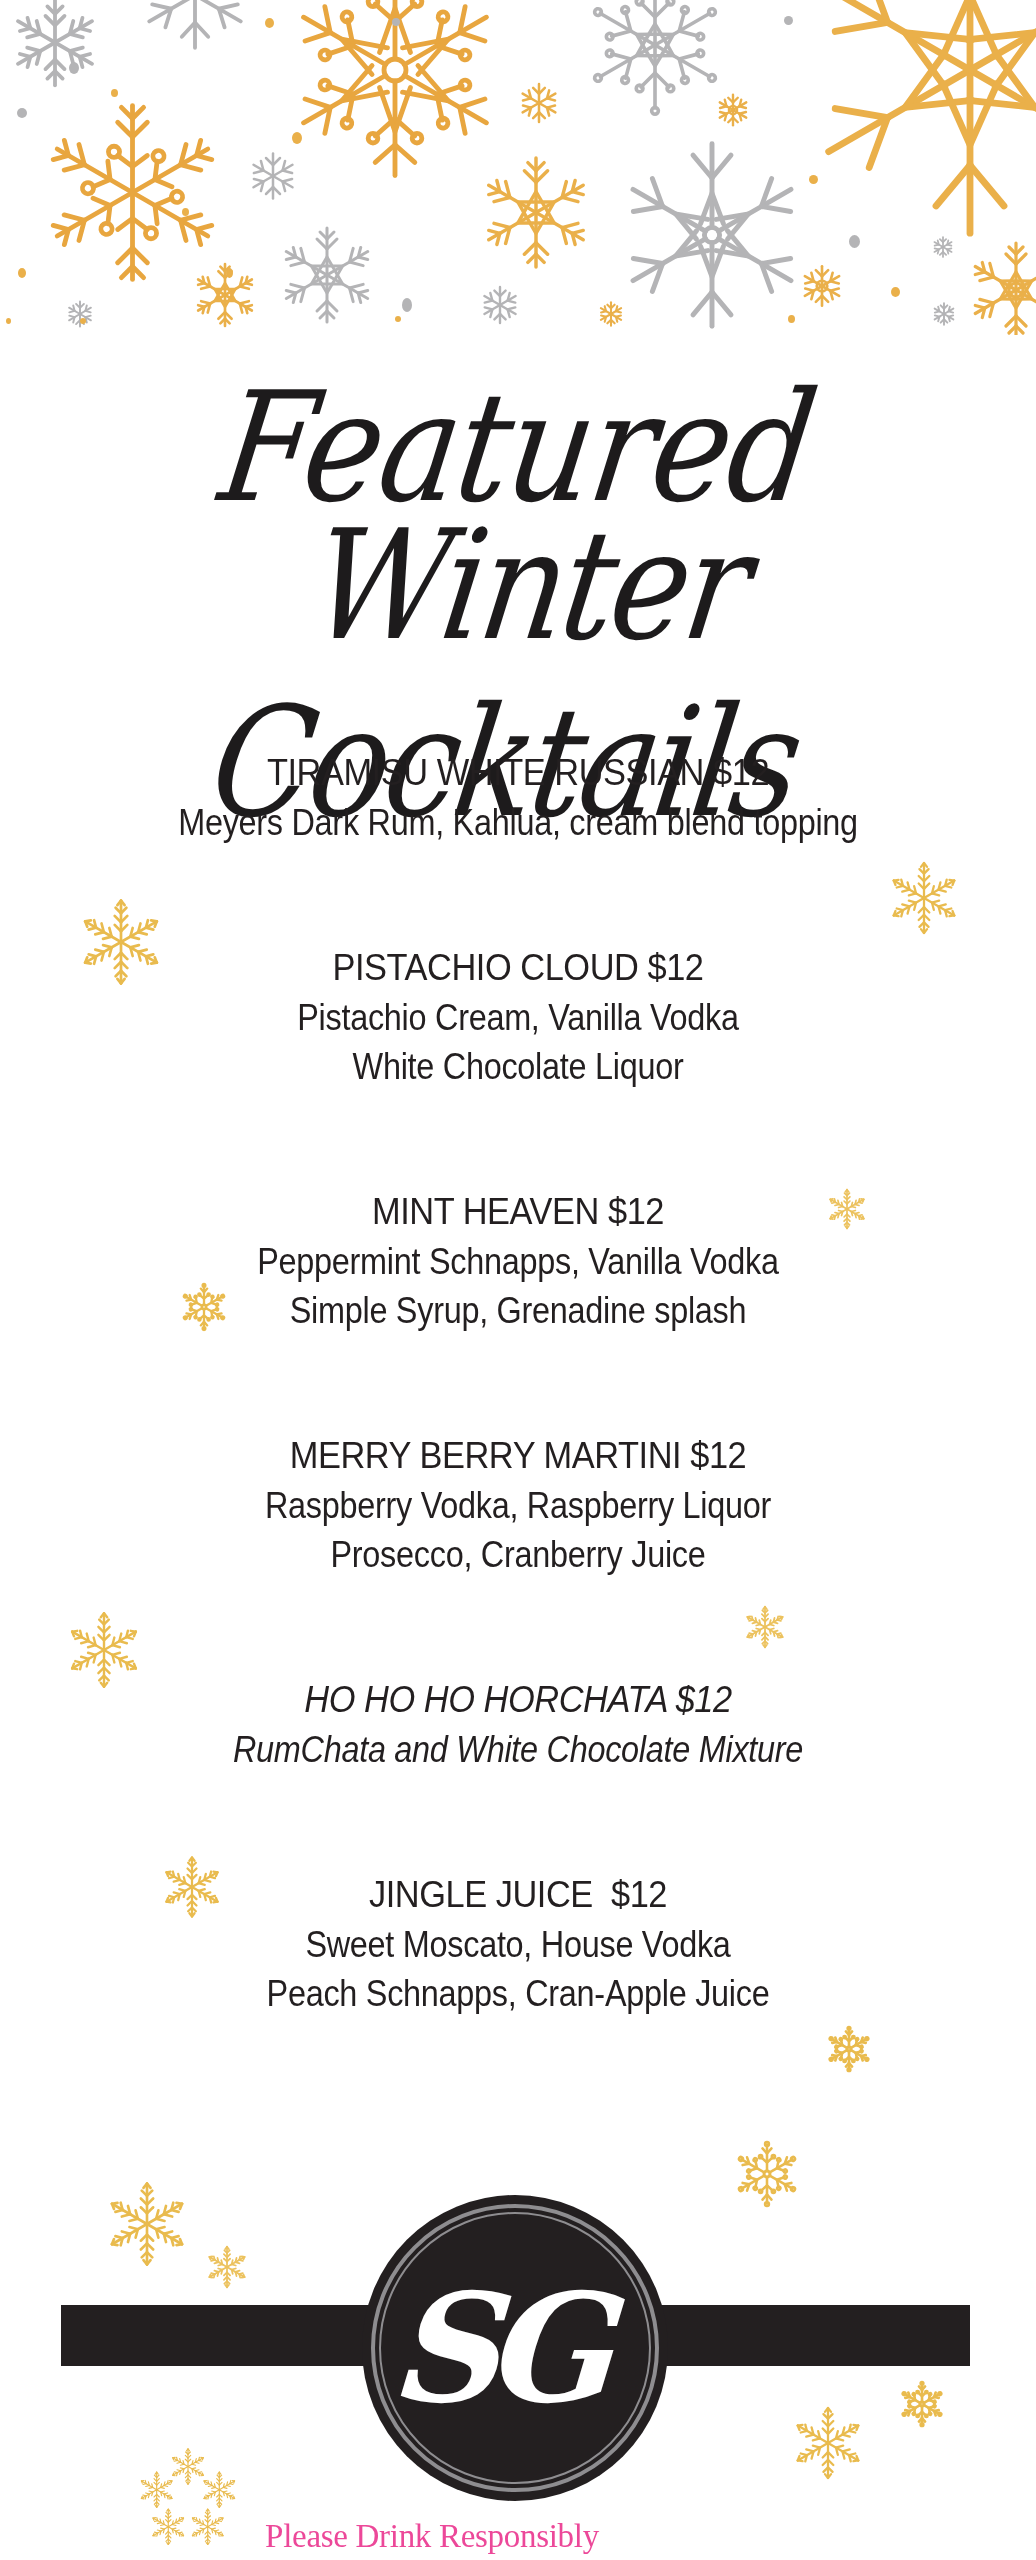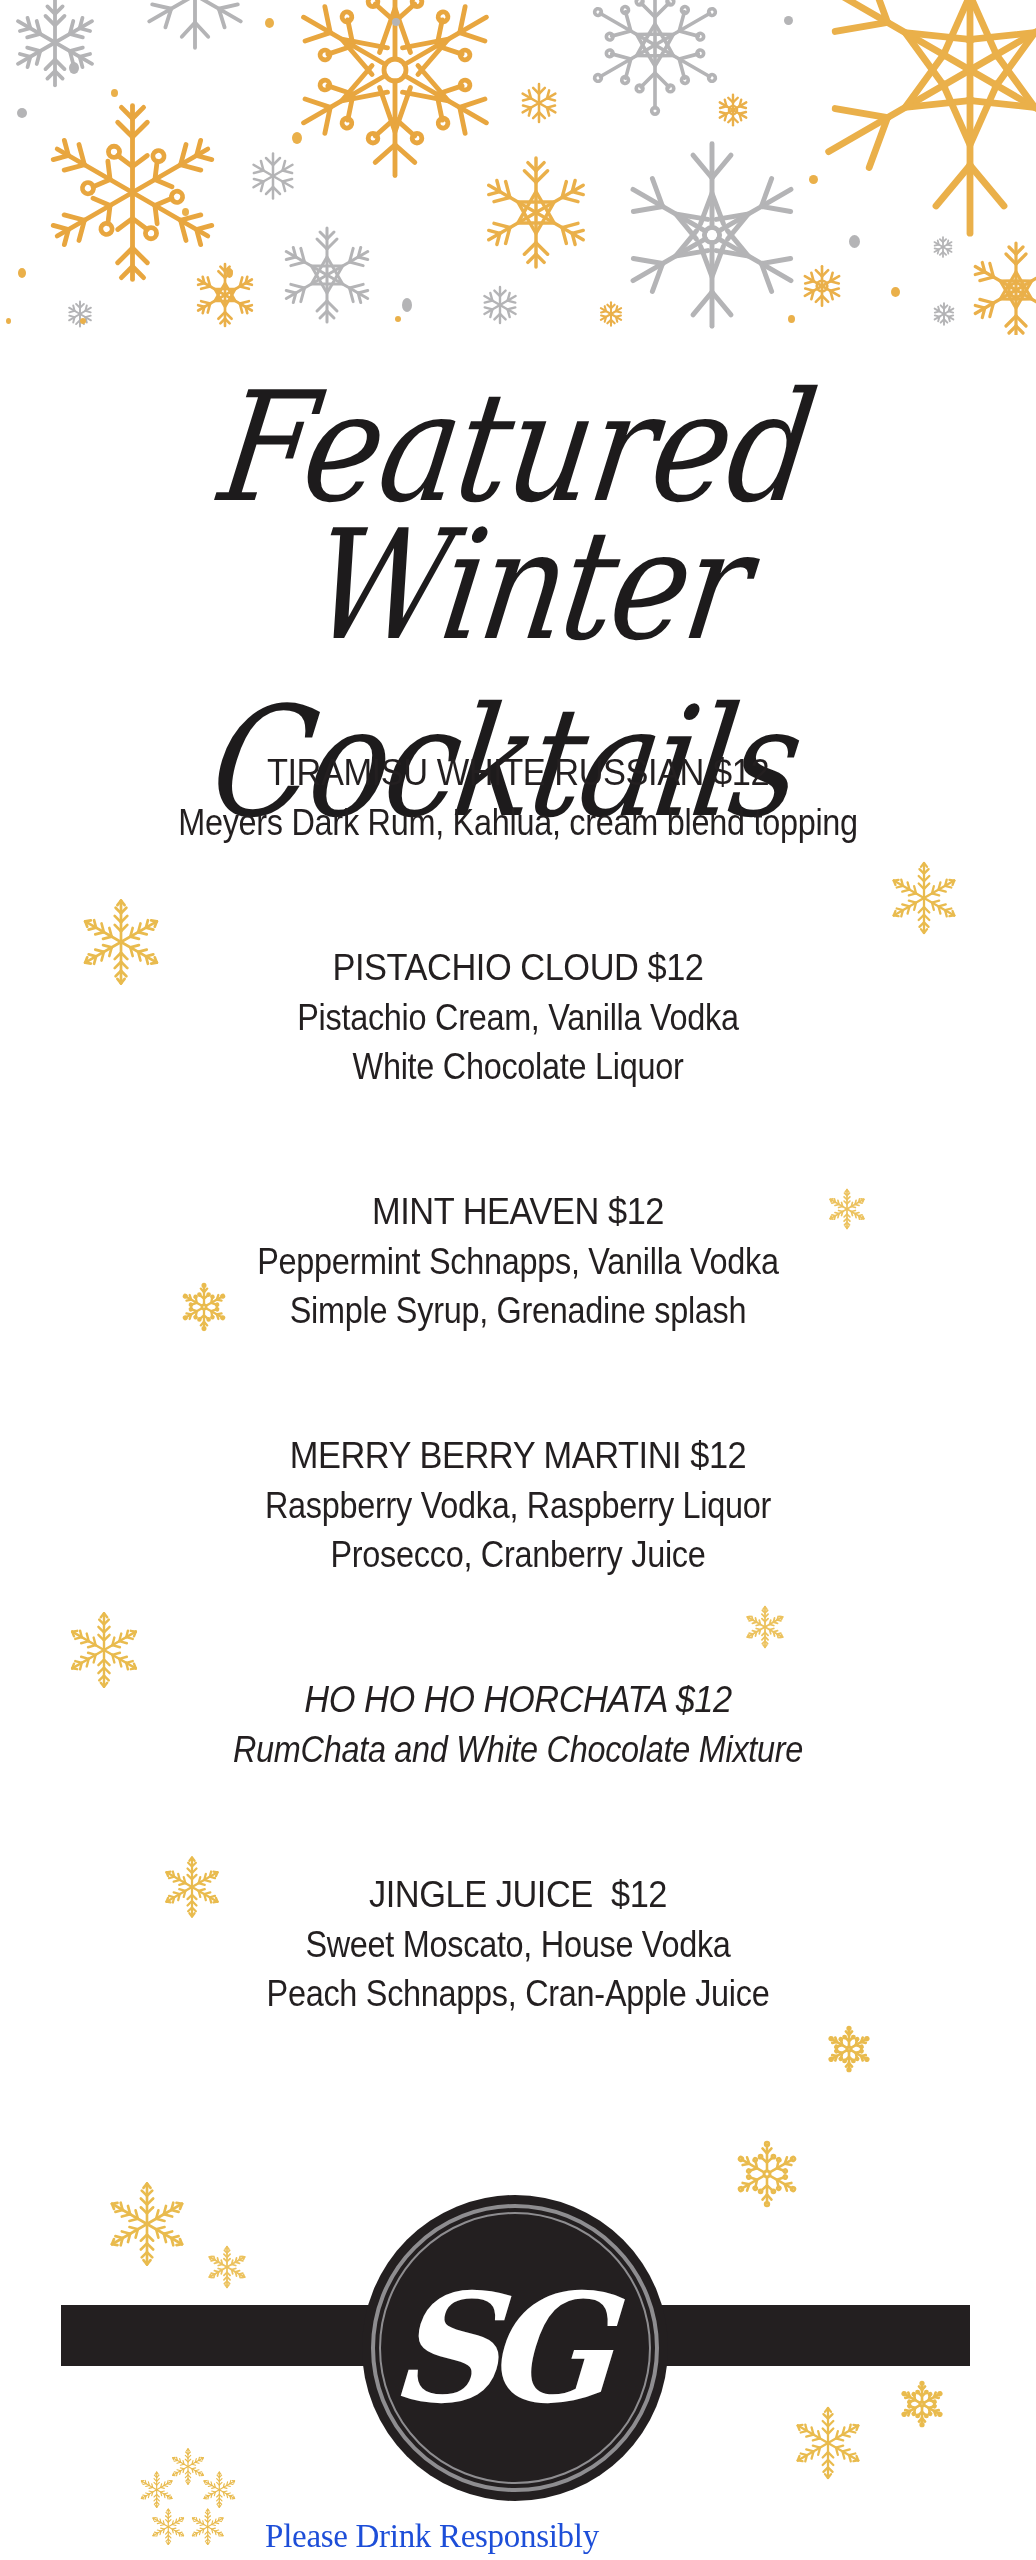--- a/index.html
+++ b/index.html
@@ -39,21 +39,21 @@
   .logo-ring-outer { position: absolute; left: 9px; top: 9px; right: 9px; bottom: 9px; border-radius: 50%;
     border: 4px solid #8e8d90; }
   .logo-ring-inner { position: absolute; left: 17px; top: 17px; right: 17px; bottom: 17px; border-radius: 50%;
     border: 2px solid #8e8d90; }
   .logo-text { position: absolute; left: 0; top: 0; width: 100%; height: 100%;
     display: flex; align-items: center; justify-content: center;
     font-family: "DejaVu Serif", serif; font-style: italic; font-weight: 700; color: #ffffff;
     font-size: 150px; letter-spacing: -14px; transform: skewX(-6deg); padding-right: 14px; box-sizing: border-box; }
 
   .footer-note { position: absolute; left: 0; top: 2518px; width: 864px; text-align: center;
-    font-family: "Liberation Serif", serif; font-size: 33px; color: #1d4ed8; letter-spacing: -0.3px; }
+    font-family: "Liberation Serif", serif; font-size: 33px; color: #ec4899; letter-spacing: -0.3px; }
 </style>
 </head>
 <body>
 
 <div class="page">
 
   <div class="header-pattern">
 
     <div class="flake" style="left:5px;top:-5px;width:100px;height:95px;">
       <svg viewBox="-50 -50 100 100">

